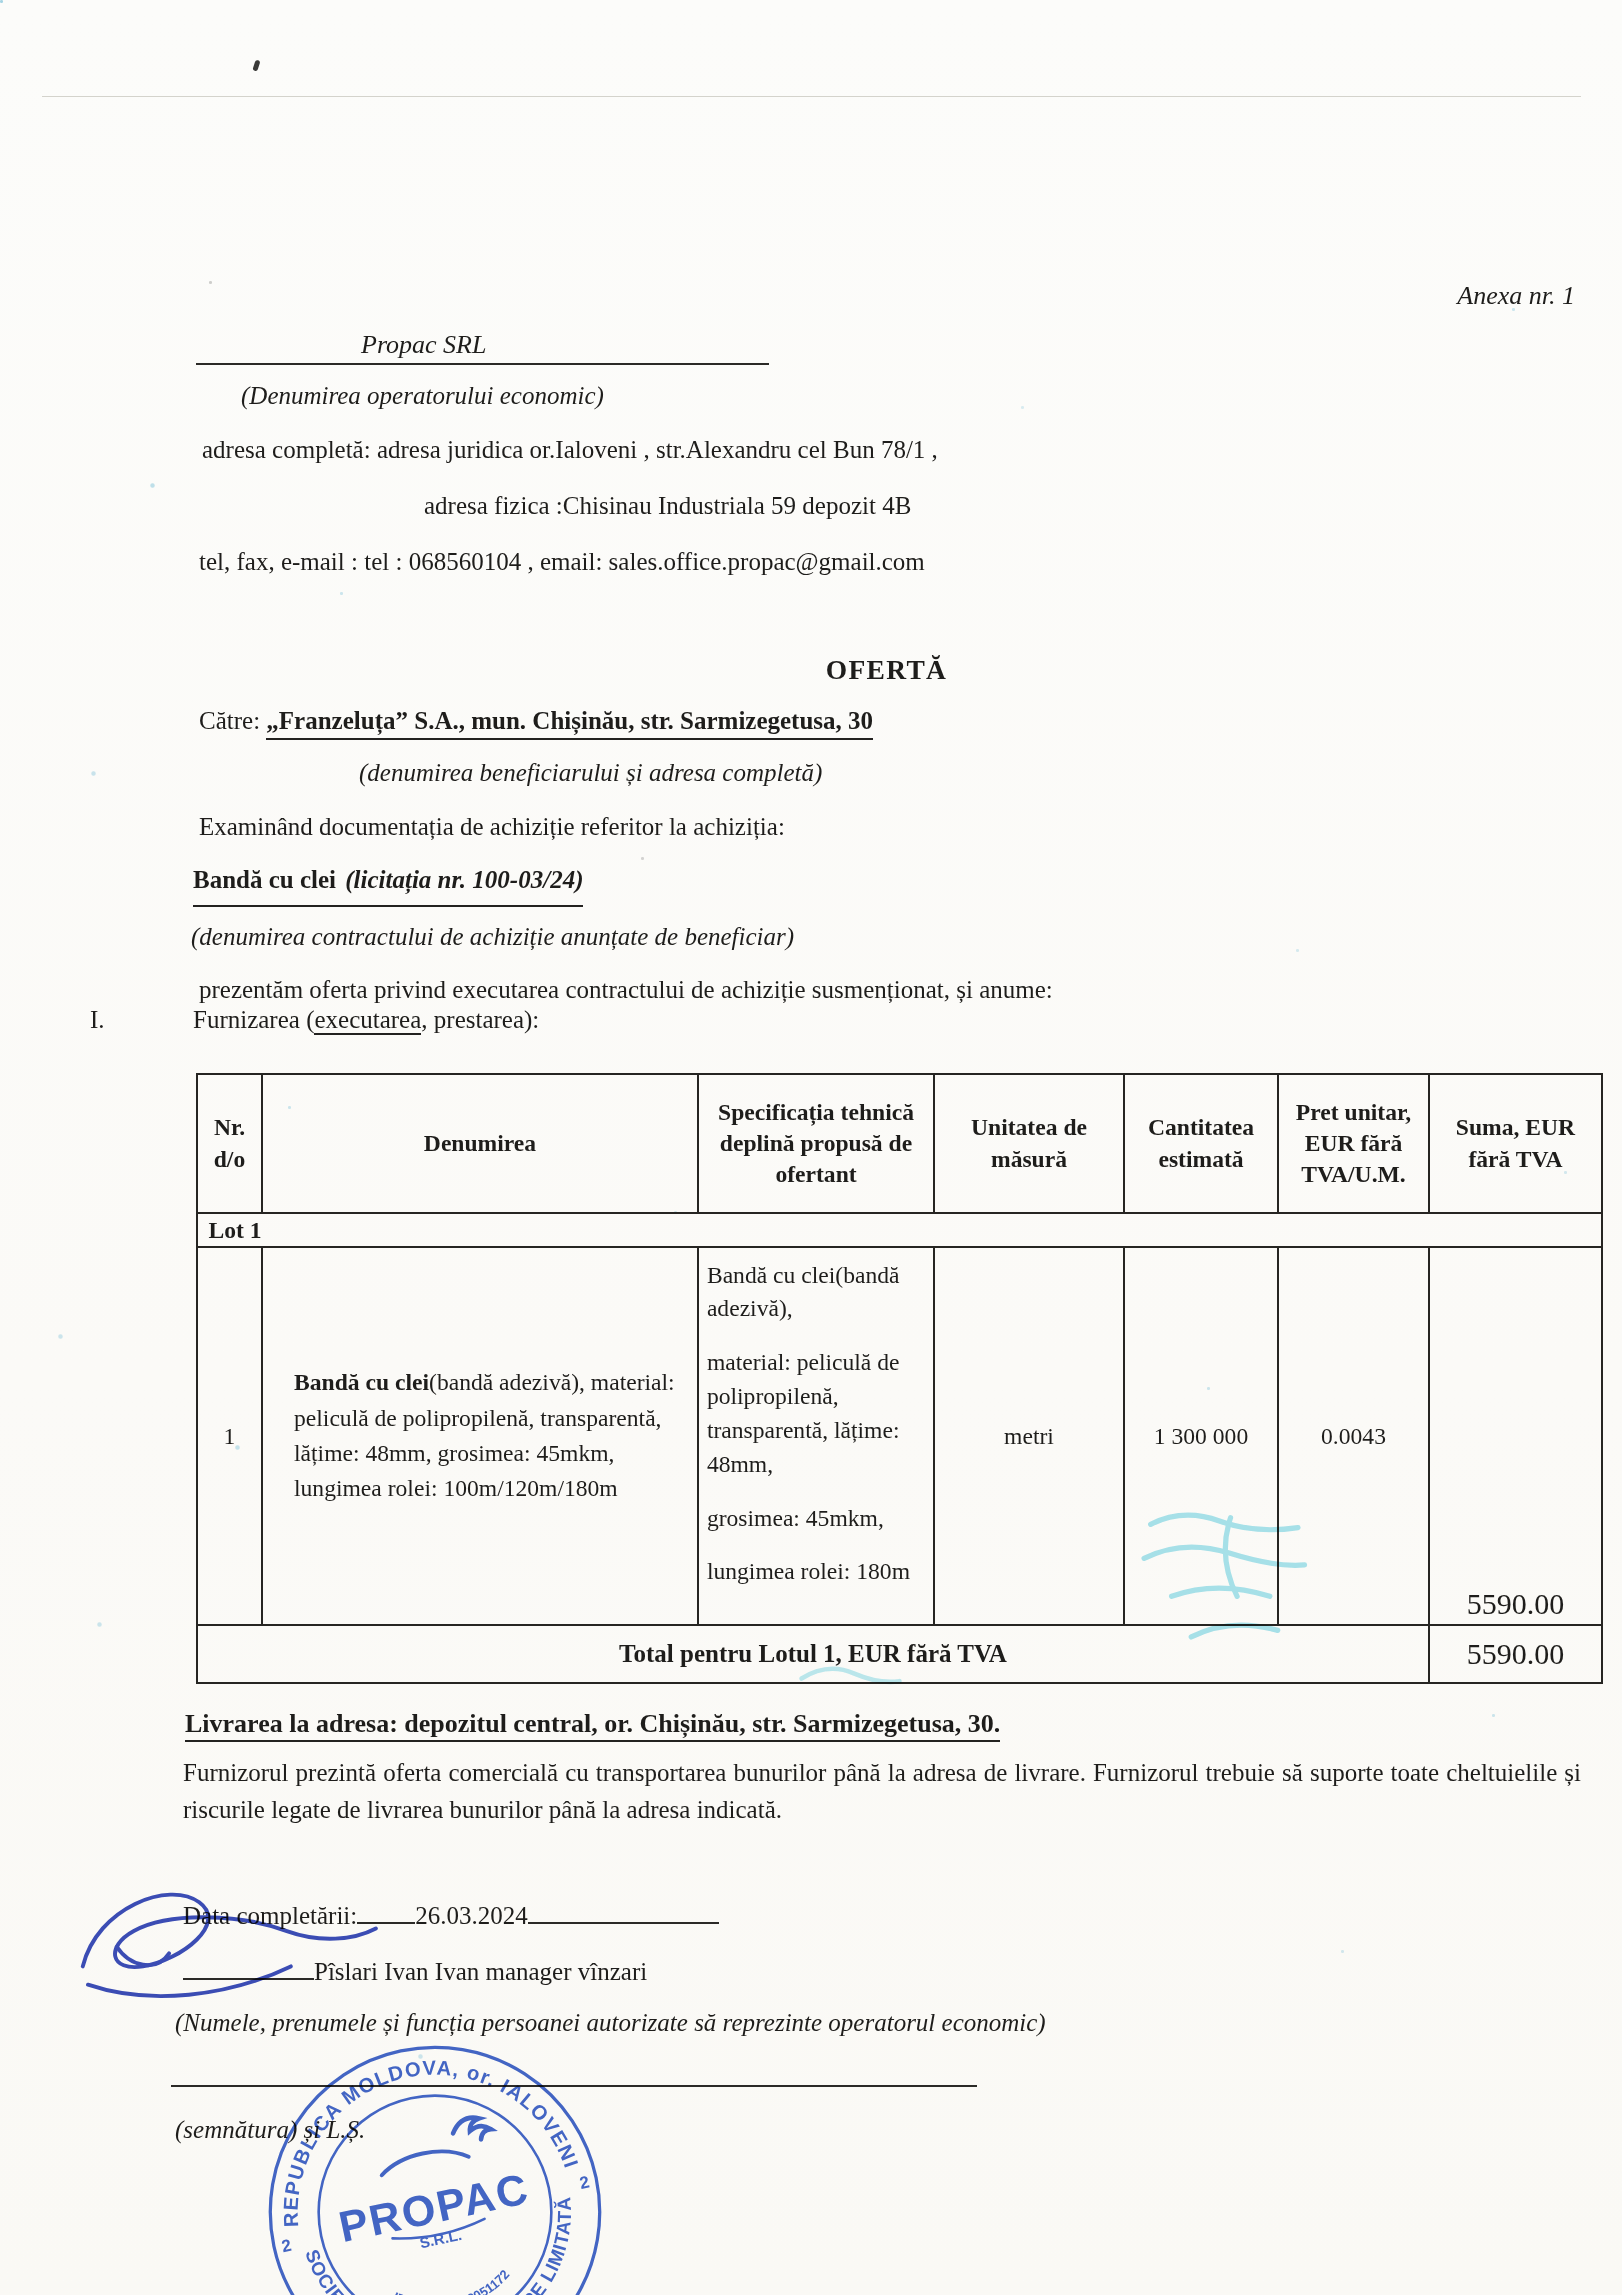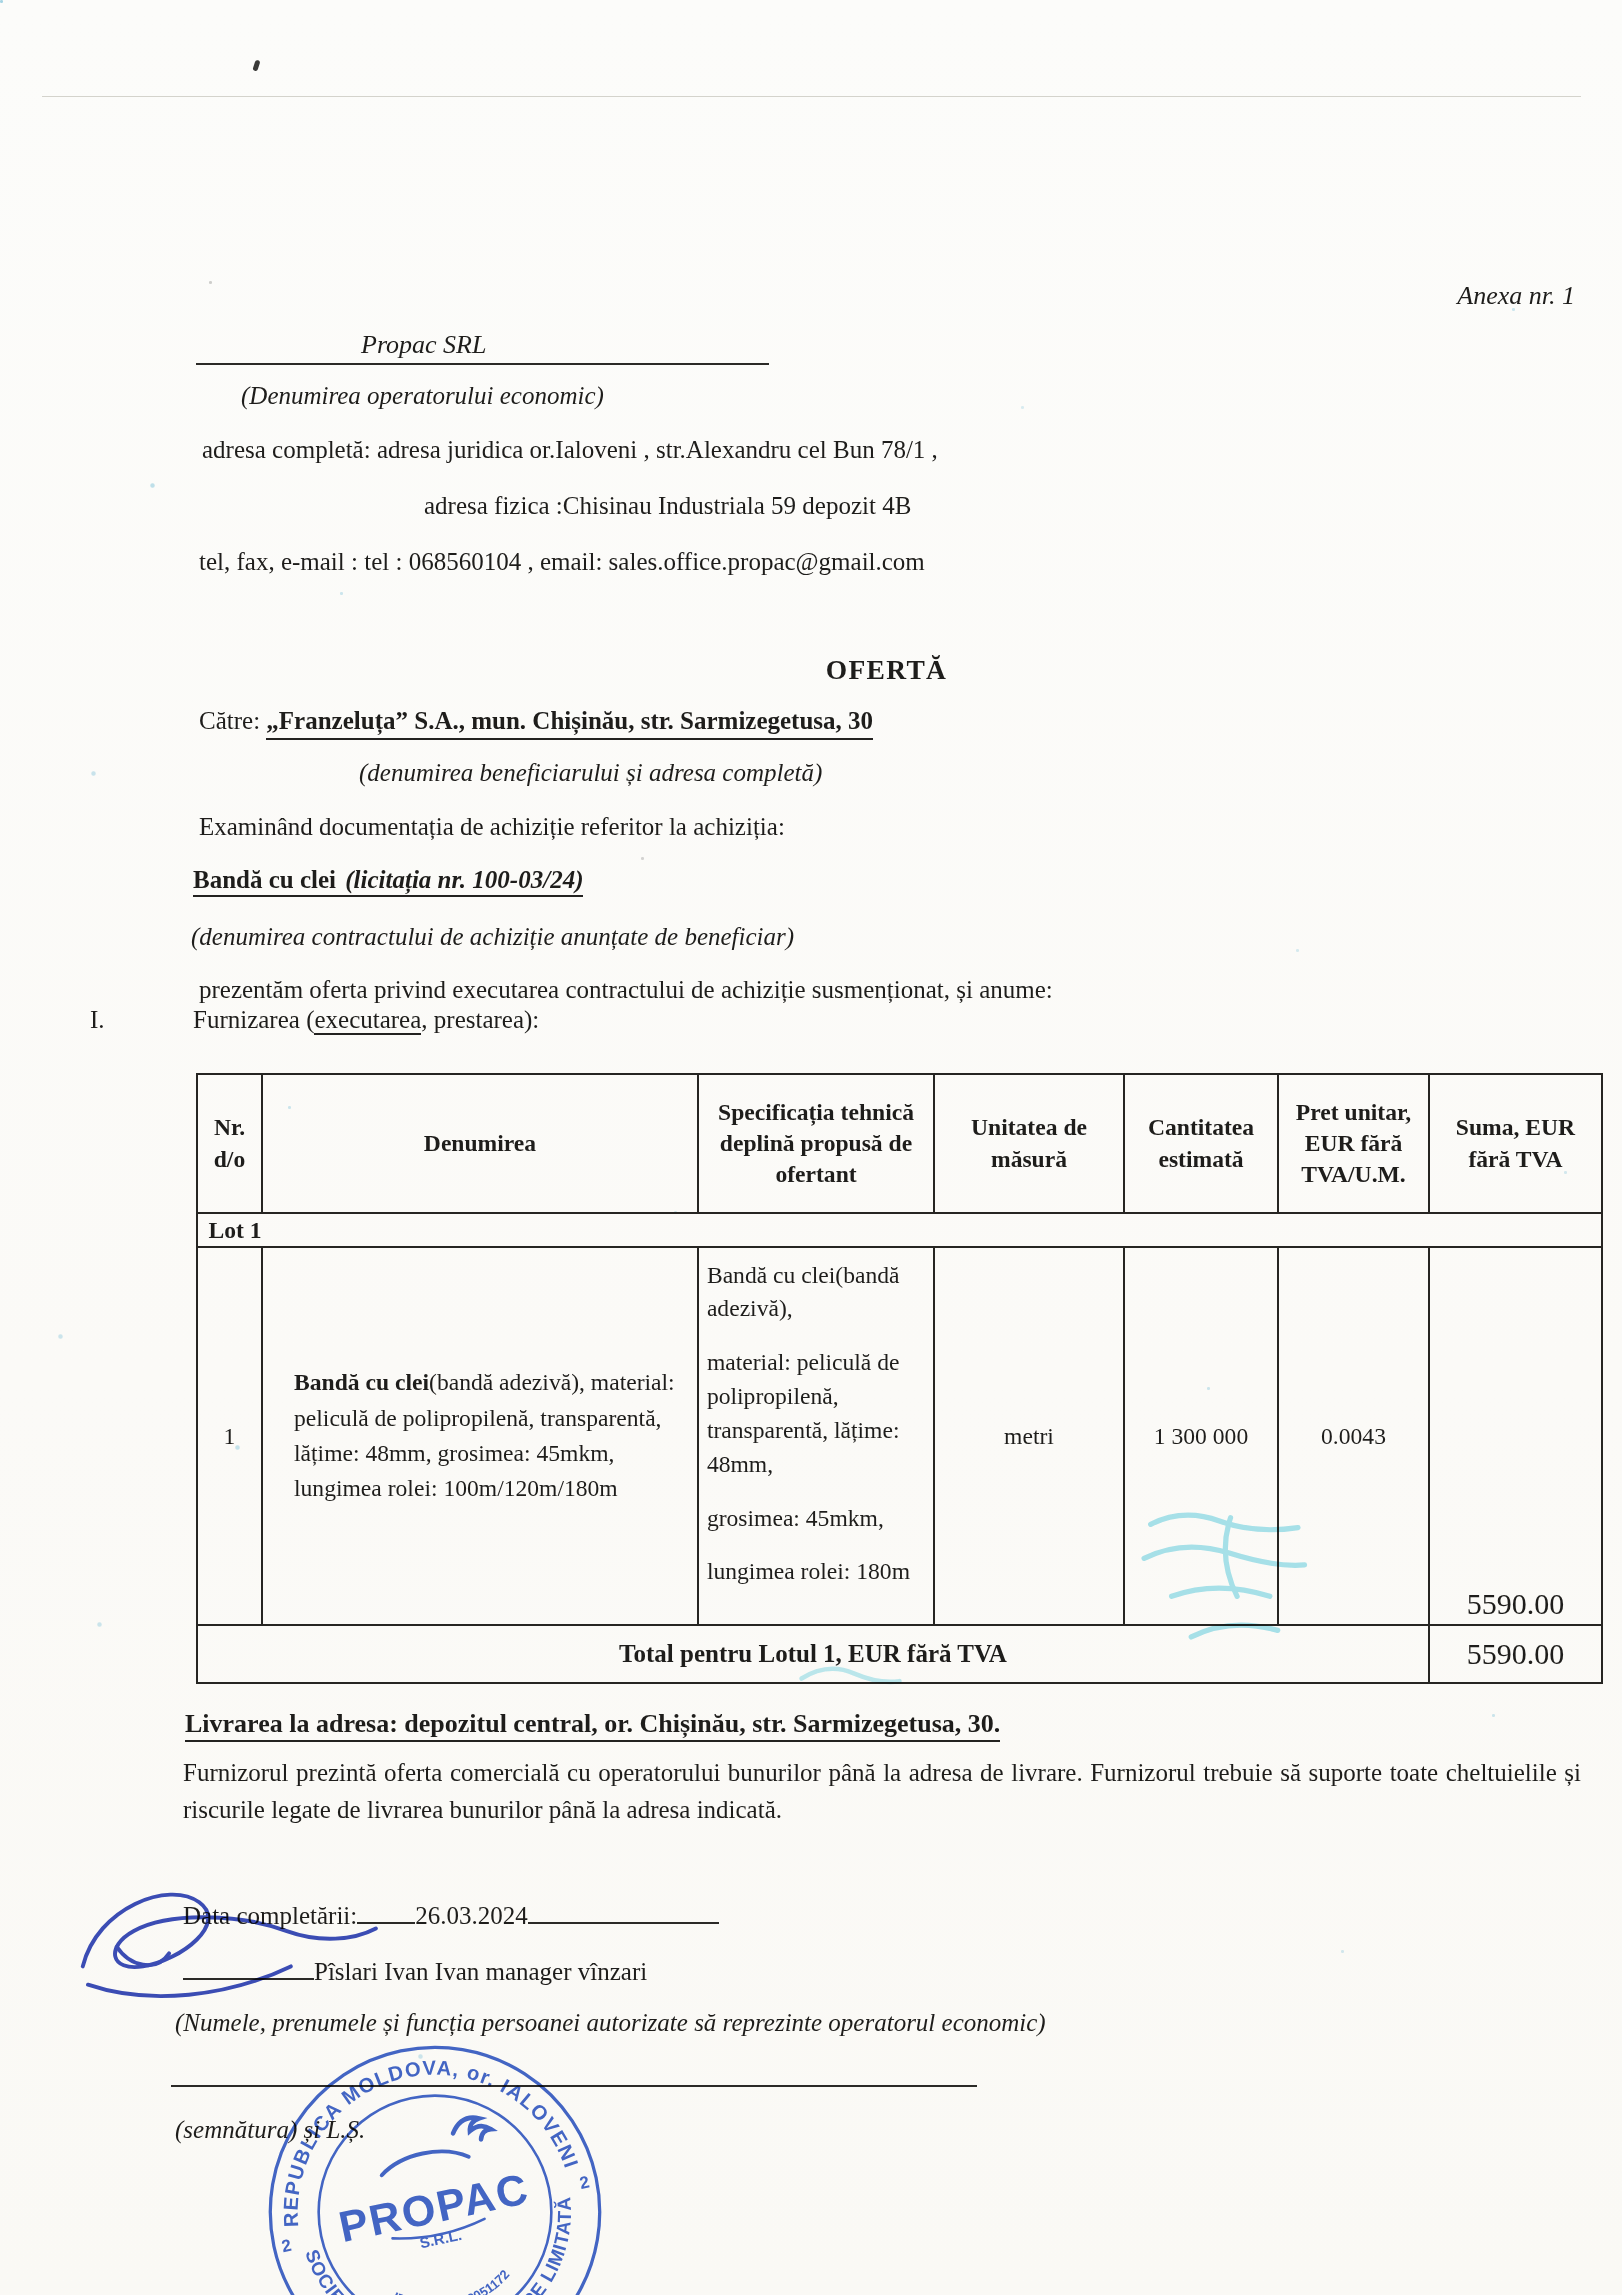--- a/index.html
+++ b/index.html
@@ -23,21 +23,21 @@
   .addr1 { top:436px; left:202px; }
   .addr2 { top:492px; left:424px; }
   .contact { top:548px; left:199px; }
 
   .oferta { top:654px; left:196px; width:1381px; text-align:center; font-weight:bold; font-size:27.5px; letter-spacing:1.3px; }
   .catre { top:707px; left:199px; }
   .catre .bold-ul { font-weight:bold; border-bottom:2.6px solid #232220; padding-bottom:4px; }
   .catre-caption { top:759px; left:359px; font-style:italic; }
   .examinand { top:813px; left:199px; }
   .banda { top:866px; left:193px; }
-  .banda .ul-wrap { border-bottom:2.6px solid #232220; padding-bottom:2px; font-weight:bold; }
+  .banda .ul-wrap { border-bottom:2.6px solid #232220; padding-bottom:12px; font-weight:bold; }
   .banda .ref { font-style:italic; margin-left:9.2px; }
   .banda-caption { top:923px; left:191px; font-style:italic; }
   .prezentam { top:976px; left:199px; }
   .marker-i { top:1006px; left:90px; }
   .furnizarea { top:1006px; left:193px; }
   .furnizarea .ul { border-bottom:2px solid #232220; }
 
   table.offer { top:1073px; left:196px; width:1405px; position:absolute; border-collapse:collapse; font-size:23.6px; table-layout:fixed; }
   table.offer th, table.offer td { border:2px solid #262522; }
   table.offer th { font-weight:bold; text-align:center; vertical-align:middle; padding:3.9px 5.2px; line-height:1.32; }
@@ -168,21 +168,21 @@
       <tr class="total-row">
         <td colspan="6" class="total-label">Total pentru Lotul 1, EUR fără TVA</td>
         <td class="total-value">5590.00</td>
       </tr>
     </tbody>
   </table>
 
   <div class="abs livrarea">
     <span>Livrarea la adresa: depozitul central, or. Chișinău, str. Sarmizegetusa, 30.</span>
   </div>
-  <div class="abs delivery-body">Furnizorul prezintă oferta comercială cu operatorului bunurilor până la adresa de livrare. Furnizorul trebuie să suporte toate cheltuielile și riscurile legate de livrarea bunurilor până la adresa indicată.</div>
+  <div class="abs delivery-body">Furnizorul prezintă oferta comercială cu transportarea bunurilor până la adresa de livrare. Furnizorul trebuie să suporte toate cheltuielile și riscurile legate de livrarea bunurilor până la adresa indicată.</div>
 
   <div class="abs date-line">
     <span>Data completării:</span><span class="blank b1"></span><span>26.03.2024</span><span class="blank b2"></span>
   </div>
 
   <div class="abs pislari-line">
     <span class="blank b3"></span><span>Pîslari Ivan Ivan manager vînzari</span>
   </div>
 
   <div class="abs numele-caption">(Numele, prenumele și funcția persoanei autorizate să reprezinte operatorul economic)</div>

